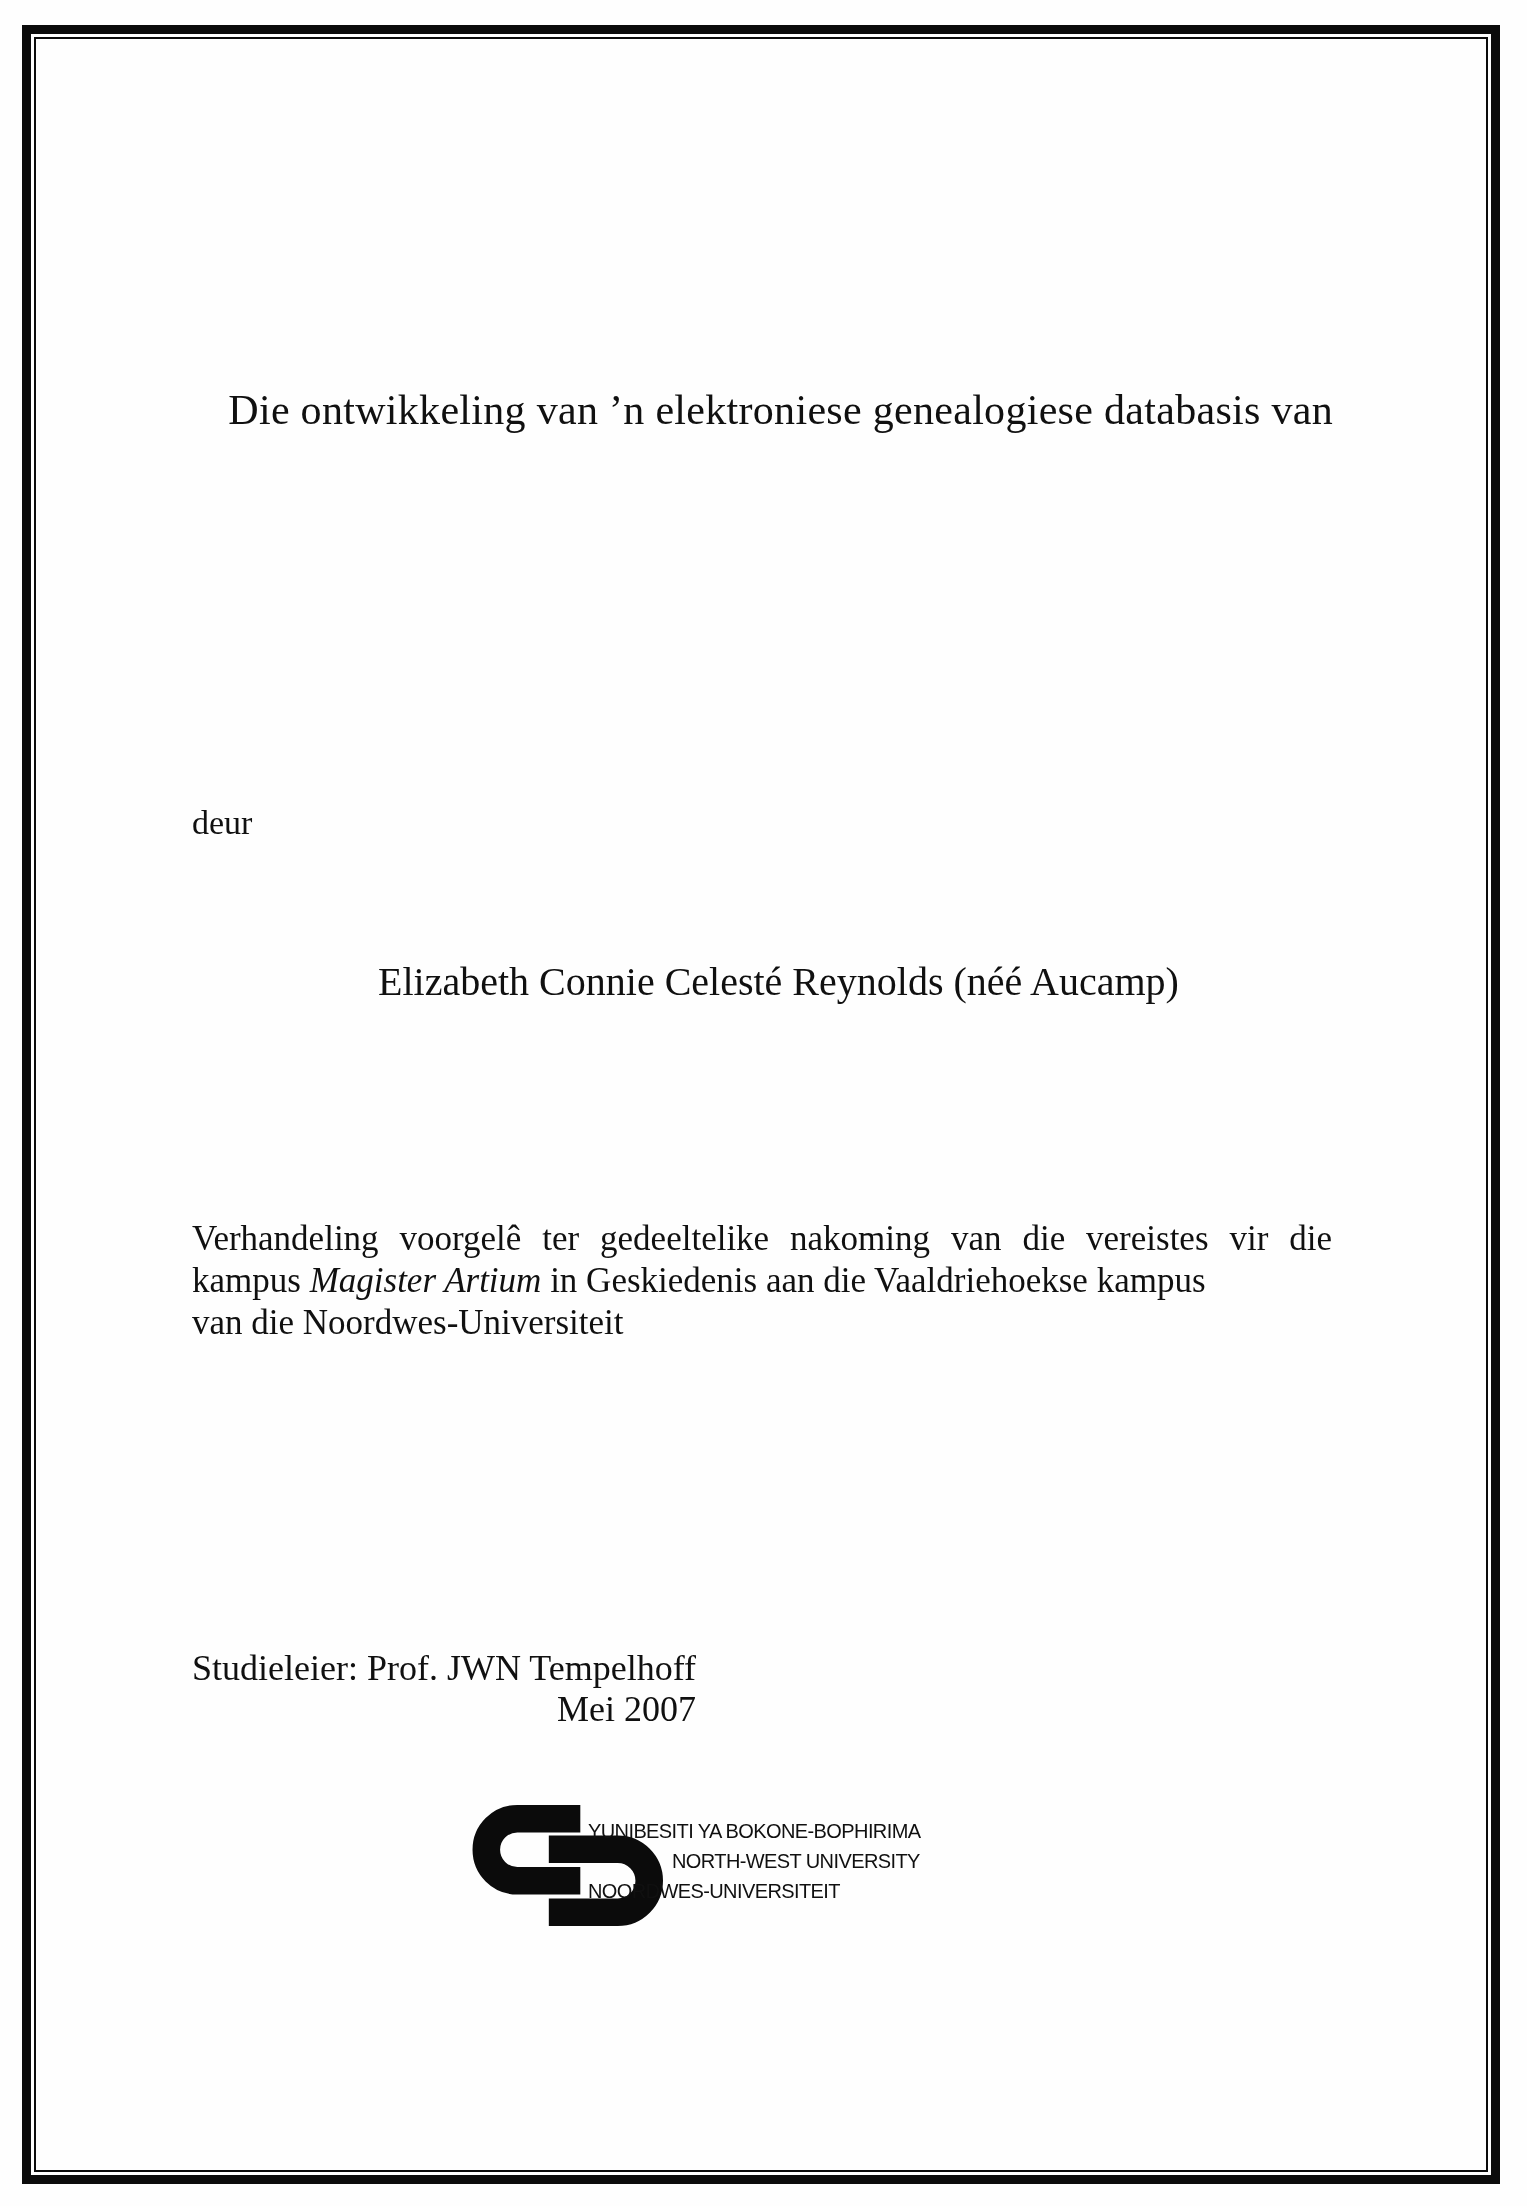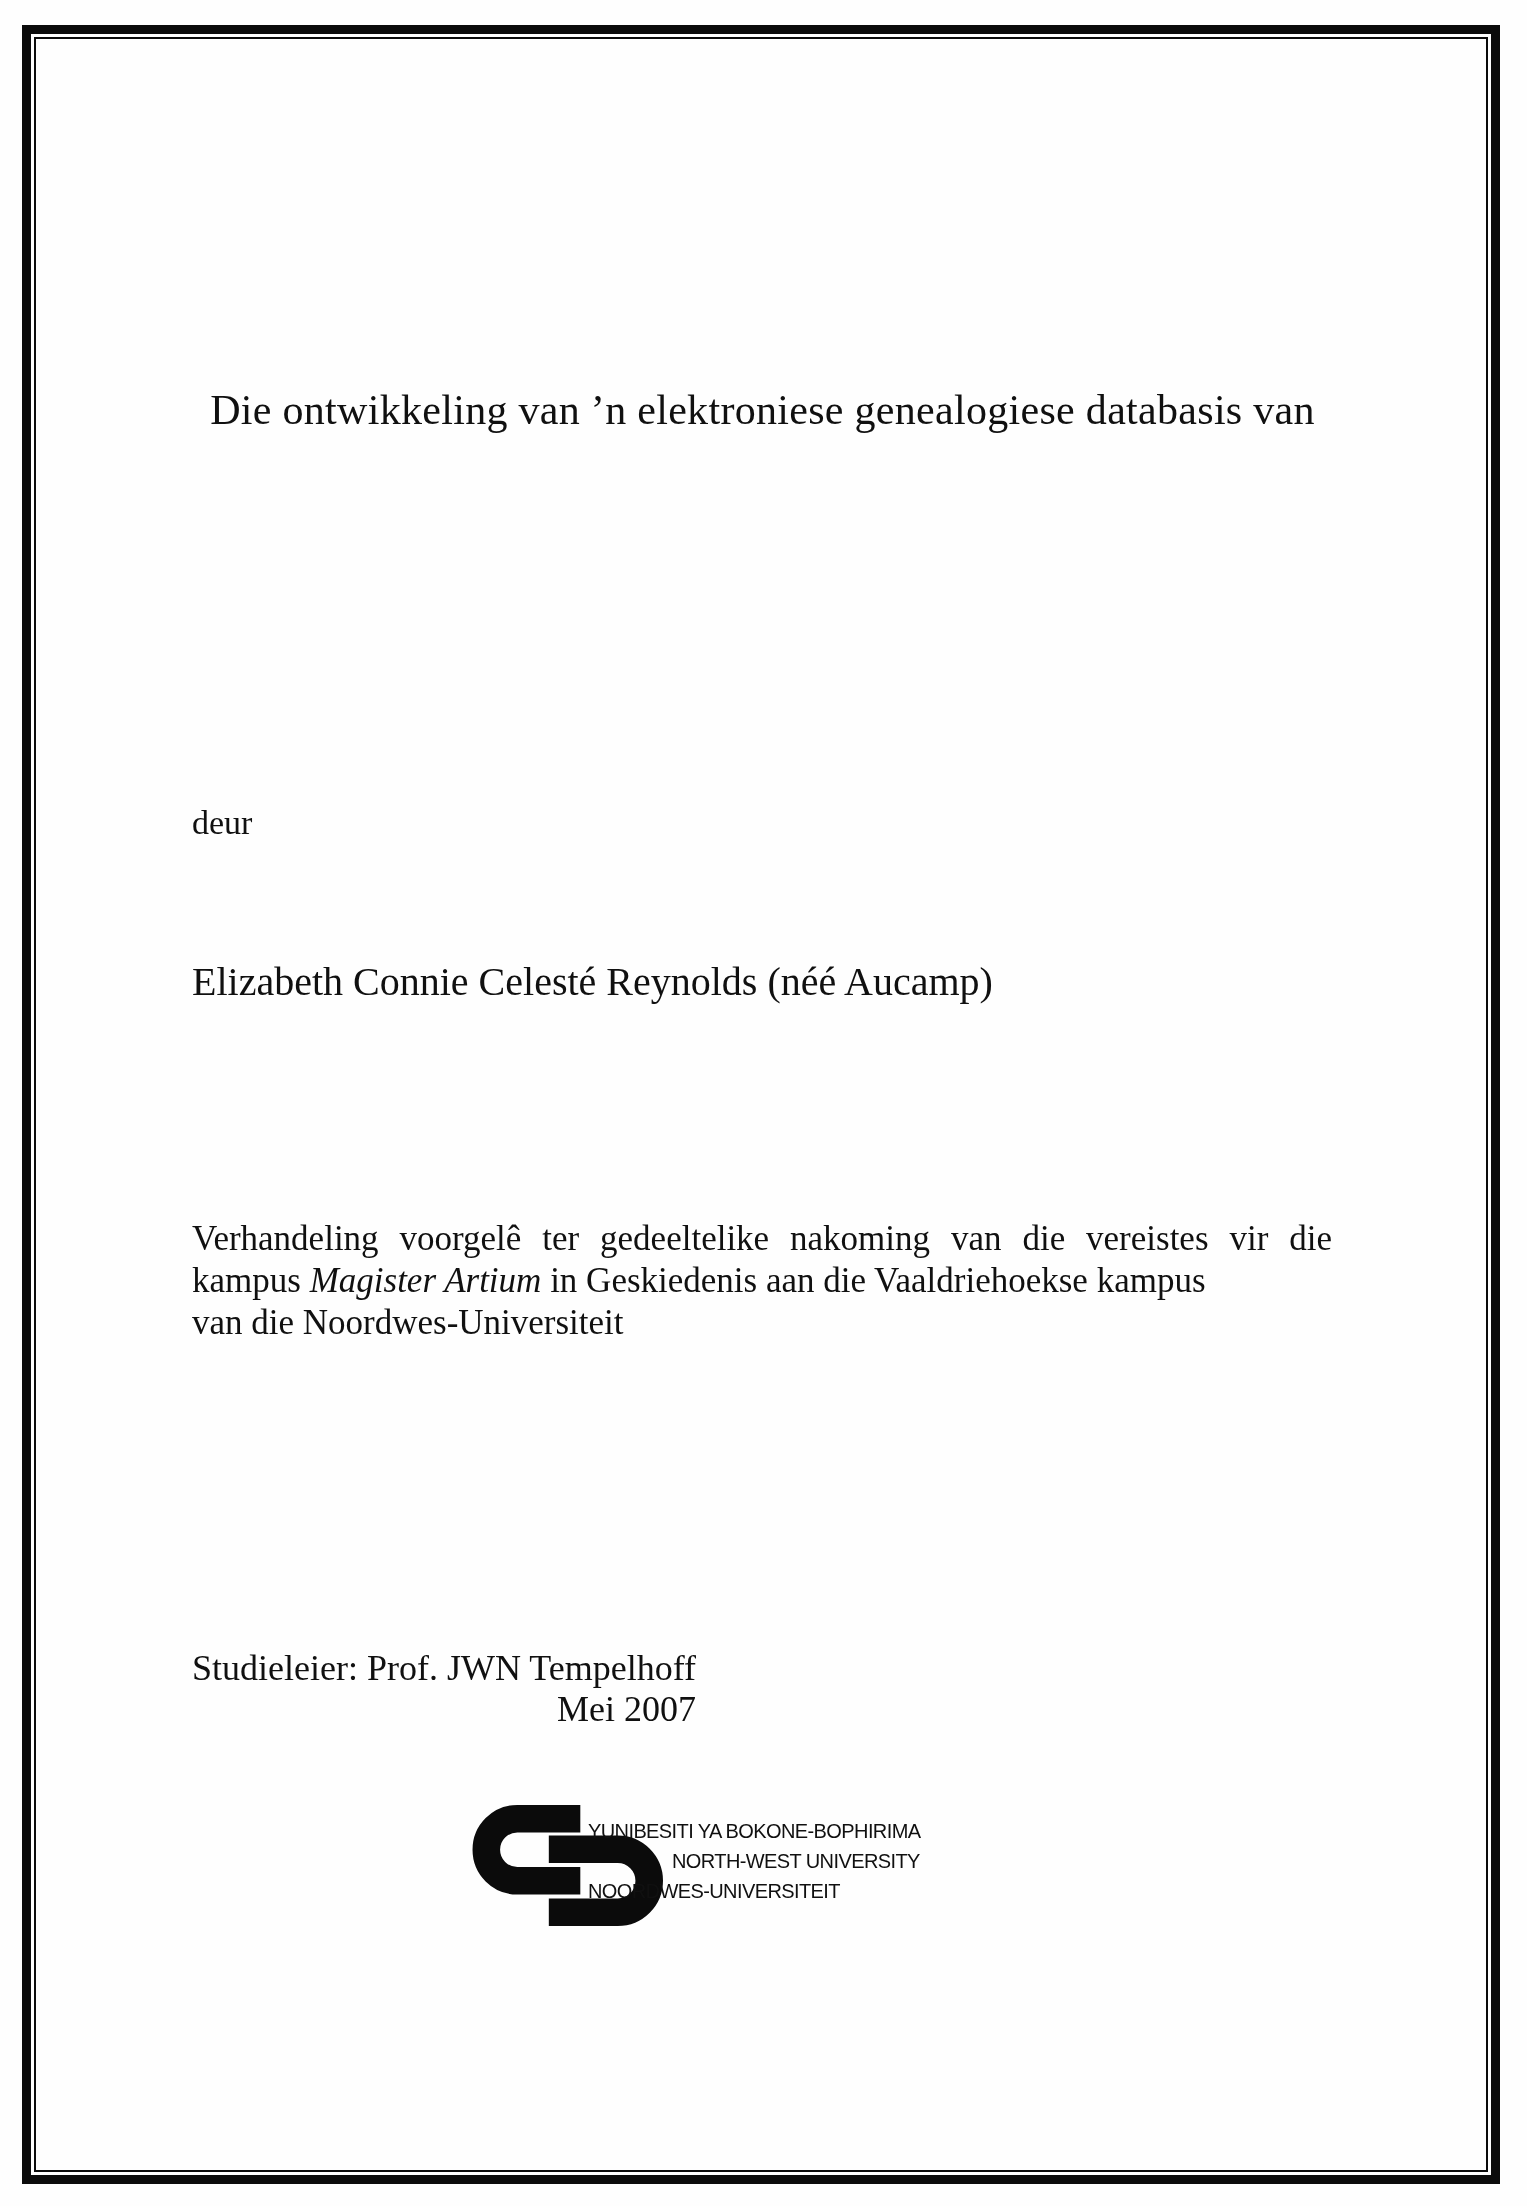--- a/index.html
+++ b/index.html
@@ -28,35 +28,35 @@
     width: 1454px; height: 2135px;
     border: 2px solid #0b0b0b;
   }
   .title {
     position: absolute;
     left: 192px; top: 368px;
     width: 1141px;
     font-size: 42px;
     font-weight: normal;
     line-height: 85px;
-    text-align: center;
+    text-align: right;
     letter-spacing: 0.3px;
   }
   .byline {
     position: absolute;
     left: 192px; top: 804px;
     width: 1141px;
     text-align: left;
     font-size: 34px;
   }
   .author {
     position: absolute;
-    left: 192px; top: 958px;
+    left: 208px; top: 958px;
     width: 1141px;
-    text-align: left;
+    text-align: center;
     font-size: 40px;
   }
   .statement {
     position: absolute;
     left: 192px; top: 1218px;
     width: 1140px;
     font-size: 35px;
     line-height: 42px;
   }
   .statement .st-line { white-space: nowrap; }

